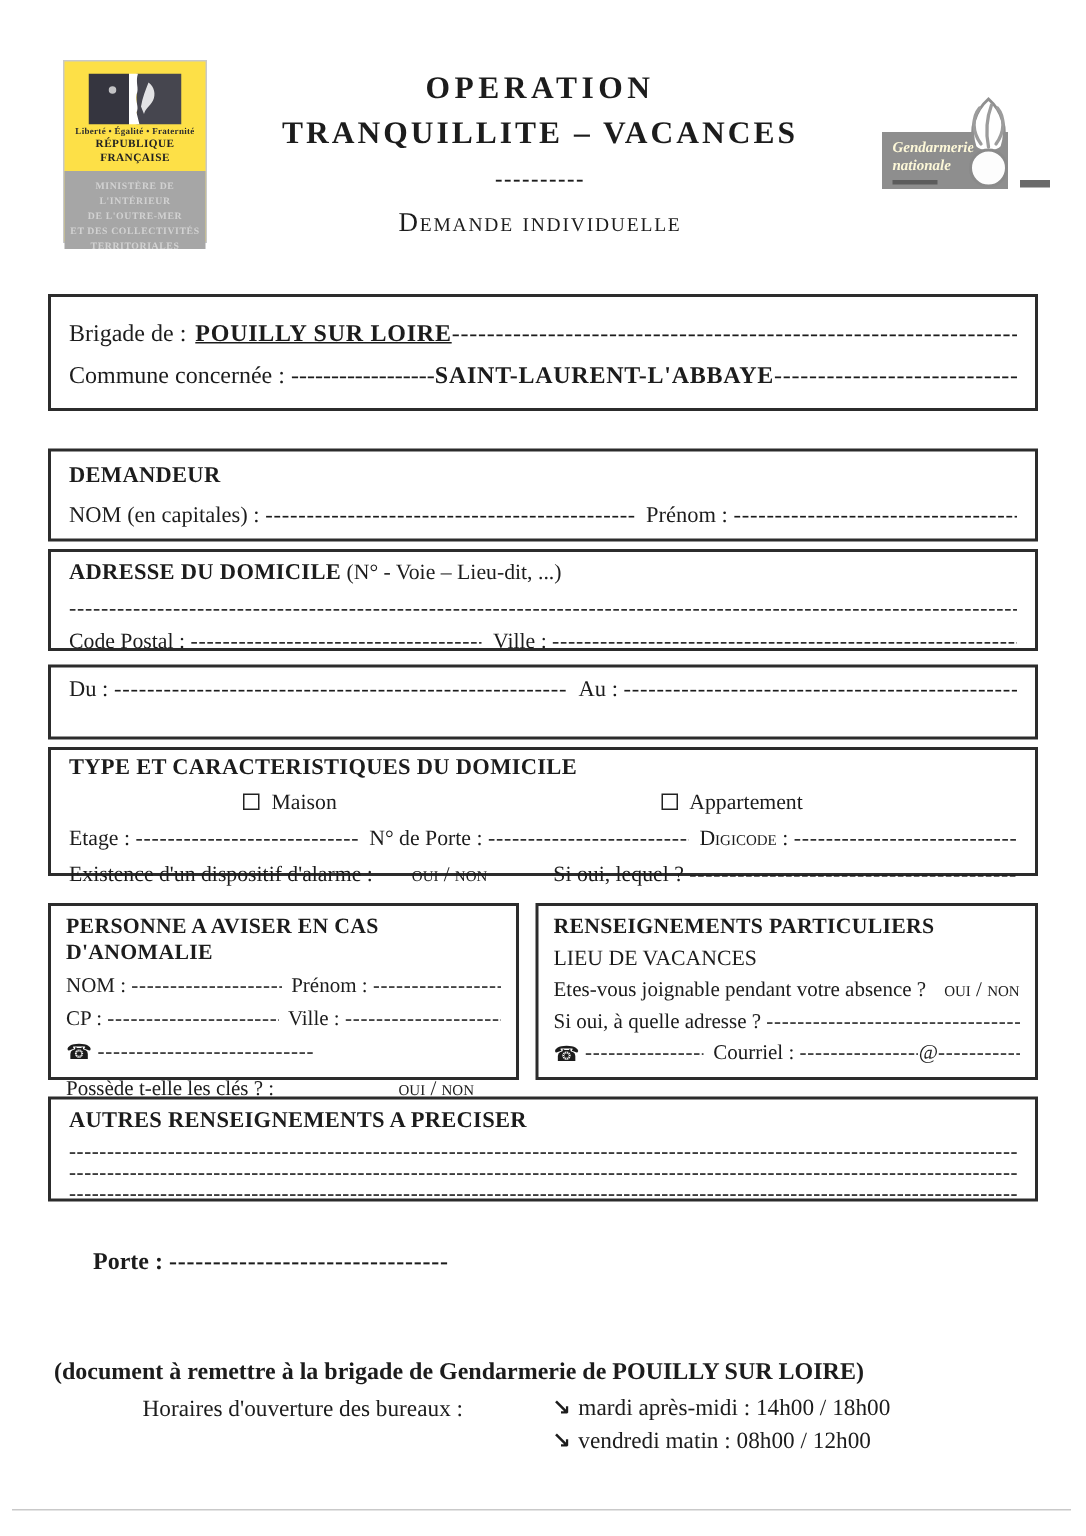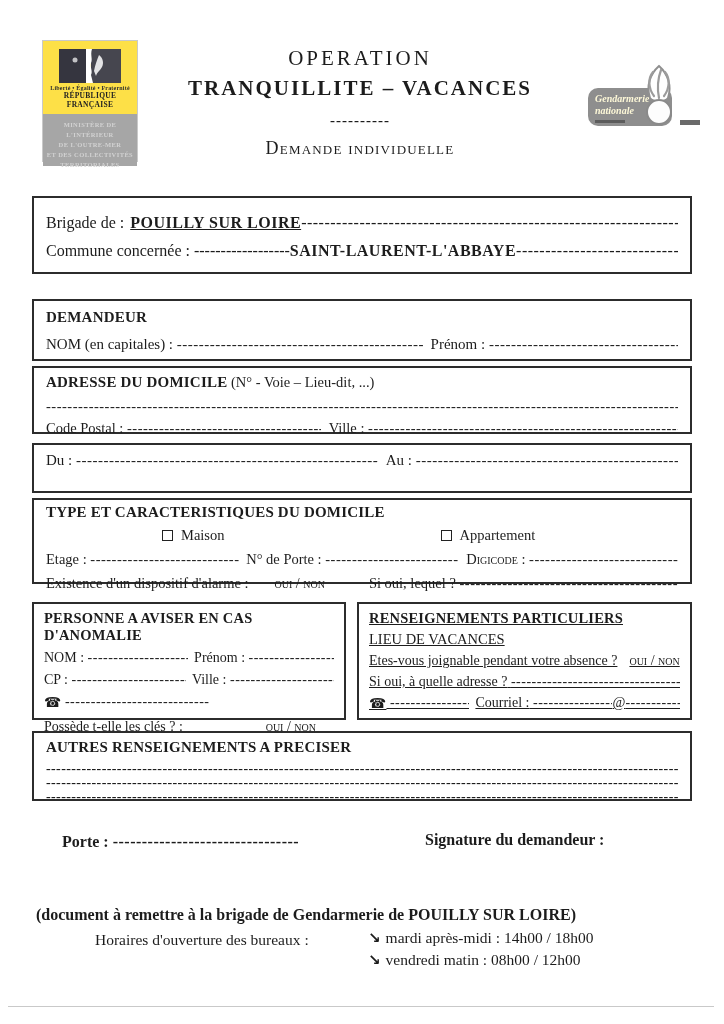--- a/index.html
+++ b/index.html
@@ -14,27 +14,27 @@
   
   .logo-left { position:absolute; left:42px; top:40px; width:96px; height:122px;
     border:1px solid #c9c9c9; background:#fde047; }
   .marianne-svg { display:block; margin:8px auto 0; }
   .motto { font-size:6px; text-align:center; margin-top:2px; color:#2e2e2e; font-weight:bold; letter-spacing:.2px; }
   .republic { font-size:7.5px; text-align:center; font-weight:bold; color:#222; letter-spacing:.3px; }
   .ministry { margin-top:5px; background:#a6a6a6; height:52px; padding-top:6px; text-align:center; }
   .ministry div { font-size:6.5px; font-weight:bold; color:#d2d2d2; letter-spacing:.4px; line-height:1.55; }
 
   .title-block { position:absolute; left:140px; width:440px; top:46px; text-align:center; }
-  .title-l1 { font-size:21px; font-weight:normal; letter-spacing:3px; }
+  .title-l1 { font-size:21px; font-weight:bold; letter-spacing:3px; }
   .title-l2 { font-size:21px; font-weight:bold; letter-spacing:2px; margin-top:5px; }
   .title-divider { font-size:15px; font-weight:bold; margin-top:11px; letter-spacing:1px; }
   .subtitle { margin-top:9px; font-variant:small-caps; font-size:18px; letter-spacing:1.2px; }
 
   .logo-right { position:absolute; left:588px; top:72px; width:120px; height:74px; }
-  .gend-box { position:absolute; left:0; top:16px; width:84px; height:38px; background:#8e8e8e; padding:5px 0 0 7px;border-radius:10px; }
+  .gend-box { position:absolute; left:0; top:16px; width:84px; height:38px; background:#8e8e8e; padding:5px 0 0 7px; }
   .gend-box .t { font-size:10px; font-weight:bold; font-style:italic; color:#fdf8d8; line-height:1.15; }
   .gend-strip { position:absolute; left:7px; bottom:3px; width:30px; height:3px; background:#5c5c5c; }
   .flame-wrap { position:absolute; left:48px; top:-8px; }
   .gend-tag { position:absolute; left:92px; top:48px; width:20px; height:5px; background:#6a6a6a; }
 
   
   .fbox { position:absolute; left:32px; width:660px; border:2px solid #2c2c2c; background:#fff; padding:6px 12px; }
   .row { display:flex; align-items:flex-end; white-space:nowrap; overflow:hidden; }
   .fill { flex:1 1 0; min-width:0; overflow:hidden; white-space:nowrap; letter-spacing:.5px; }
   .lbl { flex:0 0 auto; }
@@ -69,21 +69,21 @@
   .maison-group { margin-left:116px; display:flex; align-items:baseline; }
   .appart-group { margin-left:216px; display:flex; align-items:baseline; }
   #box-domicile .etage-row { margin-top:7px; }
   #box-domicile .alarme-row { margin-top:7px; }
   .gap26 { margin-left:26px; } .gap44 { margin-left:44px; }
 
   
   #box-personne { top:602px; left:32px; width:314px; height:118px; padding:6px 10px; font-size:14px; }
   #box-personne .bx-title { font-size:14.5px; }
   #box-personne .row { margin-top:6px; }
-  #box-renseignements { top:602px; left:357px; width:335px; height:118px; padding:6px 10px; font-size:14px;text-decoration:underline; }
+  #box-renseignements { top:602px; left:357px; width:335px; height:118px; padding:6px 10px; font-size:14px; }
   #box-renseignements .bx-title { font-size:14.5px; }
   #box-renseignements .row { margin-top:5px; }
   .lieu { font-size:14.5px; margin-top:4px; }
 
   
   #box-autres { top:731px; height:70px; padding-top:6px; font-size:15px; }
   #box-autres .dline { margin-top:7px; line-height:11px; font-size:14px; letter-spacing:.4px; overflow:hidden; white-space:nowrap; color:#111; }
   #box-autres .dline + .dline { margin-top:3px; }
 
   
@@ -275,21 +275,20 @@
     <div class="bx-title">AUTRES RENSEIGNEMENTS A PRECISER</div>
     <div class="dline">--------------------------------------------------------------------------------------------------------------------------------------------------------------------------</div>
     <div class="dline">--------------------------------------------------------------------------------------------------------------------------------------------------------------------------</div>
     <div class="dline">--------------------------------------------------------------------------------------------------------------------------------------------------------------------------</div>
   </div>
 
   <div class="date-row">
     <span>Porte :</span>
     <span style="letter-spacing:.5px">--------------------------------</span>
   </div>
-  <div class="signature-label">Signature du demandeur :</div>
 
   <div class="footer-line1">(document à remettre à la brigade de Gendarmerie de POUILLY SUR LOIRE)</div>
   <div class="footer-horaires">Horaires d'ouverture des bureaux :</div>
   <div class="footer-h1">
     <span class="arrow">↘</span><span>mardi après-midi : 14h00 / 18h00</span>
   </div>
   <div class="footer-h2">
     <span class="arrow">↘</span><span>vendredi matin : 08h00 / 12h00</span>
   </div>
 

